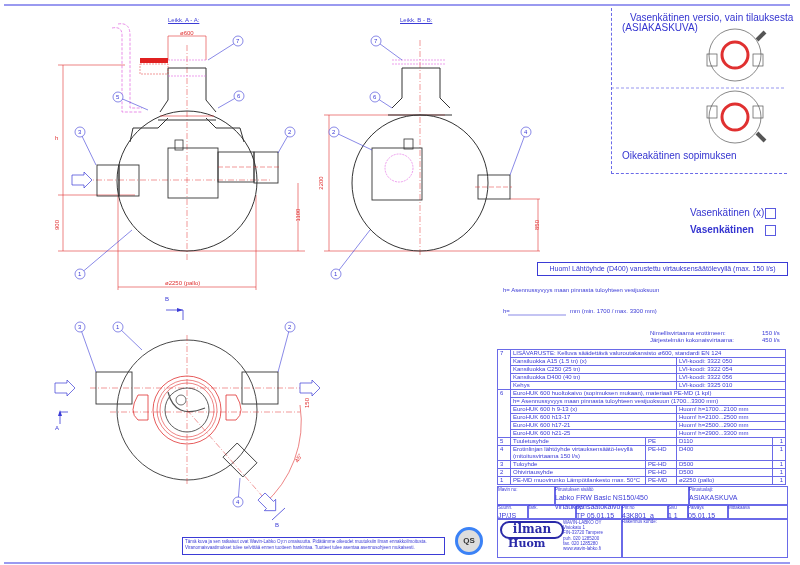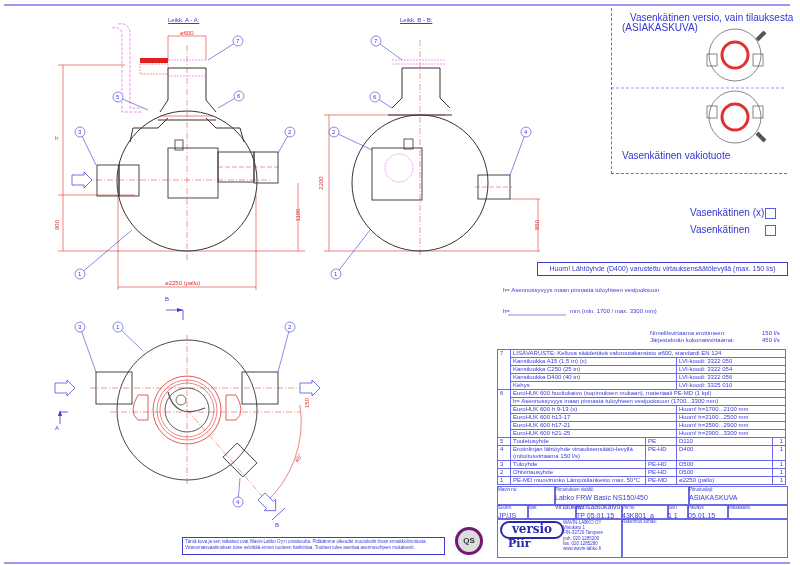--- a/index.html
+++ b/index.html
@@ -16,21 +16,21 @@
   .note{position:absolute;font-size:6px;color:#3b3bd6;white-space:nowrap;}
   .parts{position:absolute;left:497px;top:349px;width:289px;border-collapse:collapse;font-size:6px;color:#3b3bd6;}
   .parts td{border:1px solid #6a6ae8;padding:0 2px;height:7px;line-height:7px;vertical-align:top;}
   .tb{position:absolute;border:1px solid #6a6ae8;font-size:5px;color:#3b3bd6;}
   .tb .k{font-size:4.5px;display:block;line-height:6px;}
   .tb .v{font-size:7px;display:block;line-height:9px;}
   .disclaimer{position:absolute;left:182px;top:537px;width:263px;height:18px;border:1px solid #3b3bd6;font-size:4.5px;line-height:5.5px;color:#3b3bd6;padding:1px 2px;box-sizing:border-box;}
   .wavin{position:absolute;left:500px;top:521px;width:60px;height:14px;border:2px solid #2a2aa8;border-radius:9px;font-family:"DejaVu Serif",serif;font-weight:bold;font-size:12px;line-height:13px;text-align:center;color:#2a2aa8;}
   .labko{position:absolute;left:508px;top:537px;font-family:"DejaVu Serif",serif;font-weight:bold;font-size:11px;color:#2a2aa8;}
   .addr{position:absolute;left:563px;top:520px;font-size:4.5px;line-height:5.2px;color:#3b3bd6;}
-  .cert{position:absolute;left:455px;top:527px;width:28px;height:28px;border-radius:50%;border:3px solid #701a75;box-sizing:border-box;background:#ddd;font-size:8px;font-weight:bold;text-align:center;line-height:22px;color:#333;}
+  .cert{position:absolute;left:455px;top:527px;width:28px;height:28px;border-radius:50%;border:3px solid #3b82f6;box-sizing:border-box;background:#ddd;font-size:8px;font-weight:bold;text-align:center;line-height:22px;color:#333;}
 </style>
 </head>
 <body>
 
 <div class="frame"></div>
 
 <svg class="drawing" width="800" height="565" viewBox="0 0 800 565">
 
   <g>
 
@@ -210,25 +210,25 @@
 <div class="lbl" style="left:524px;top:129px;">4</div>
 <div class="lbl" style="left:334px;top:271px;">1</div>
 <div class="lbl" style="left:78px;top:324px;">3</div>
 <div class="lbl" style="left:116px;top:324px;">1</div>
 <div class="lbl" style="left:288px;top:324px;">2</div>
 <div class="lbl" style="left:236px;top:499px;">4</div>
 
 <div class="variant-box"></div>
 <div class="variant-text" style="left:622px;top:12px;margin-left:8px;">Vasenkätinen versio, vain tilauksesta</div>
 <div class="variant-text" style="left:622px;top:22px;">(ASIAKASKUVA)</div>
-<div class="variant-text" style="left:622px;top:150px;">Vasenkätinen vakiotuote</div>
+<div class="variant-text" style="left:622px;top:150px;">Oikeakätinen sopimuksen</div>
 
 <div class="checkrow" style="left:690px;top:207px;">Vasenkätinen (x)</div>
 <div class="cb" style="left:765px;top:208px;"></div>
-<div class="checkrow" style="left:690px;top:224px;">Vasenkätinen</div>
+<div class="checkrow" style="left:690px;top:224px;font-weight:bold;">Vasenkätinen</div>
 <div class="cb" style="left:765px;top:225px;"></div>
 
 <div class="notice">Huom! Lähtöyhde (D400) varustettu virtauksensäätölevyllä (max. 150 l/s)</div>
 
 <div class="note" style="left:503px;top:287px;">h= Asennussyvyys maan pinnasta tuloyhteen vesijuoksuun</div>
 <div class="note" style="left:503px;top:308px;">h=</div>
 <div class="note" style="left:570px;top:308px;">mm (min. 1700 / max. 3300 mm)</div>
 <div class="note" style="left:650px;top:330px;">Nimellisvirtaama erottimeen:</div>
 <div class="note" style="left:762px;top:330px;">150 l/s</div>
 <div class="note" style="left:650px;top:337px;">Järjestelmän kokonaisvirtaama:</div>
@@ -356,22 +356,22 @@
 <div class="tb" style="left:727px;top:504px;width:59px;height:14px;">
     <span class="k">Mittakaava</span>
     <span class="v"></span>
   </div>
 <div class="tb" style="left:497px;top:518px;width:124px;height:38px;"></div>
 <div class="tb" style="left:621px;top:518px;width:165px;height:38px;">
     <span class="k">Rakennus kohde:</span>
     <span class="v"></span>
   </div>
 
-<div class="wavin">versio</div>
-<div class="labko">Piir</div>
+<div class="wavin">ilman</div>
+<div class="labko">Huom</div>
 <div class="addr">
   <div>WAVIN-LABKO OY</div>
   <div>Visiokatu 1</div>
   <div>FIN-33720 Tampere</div>
   <div>puh. 020 1285200</div>
   <div>fax. 020 1285280</div>
   <div>www.wavin-labko.fi</div>
 </div>
 <div class="cert">QS</div>
 

